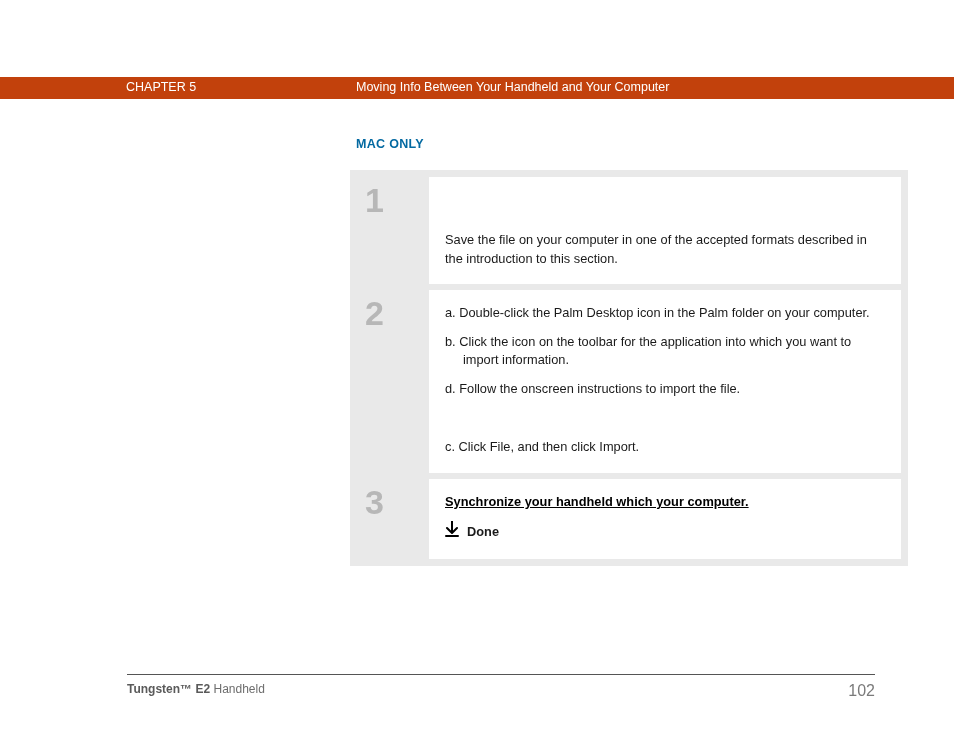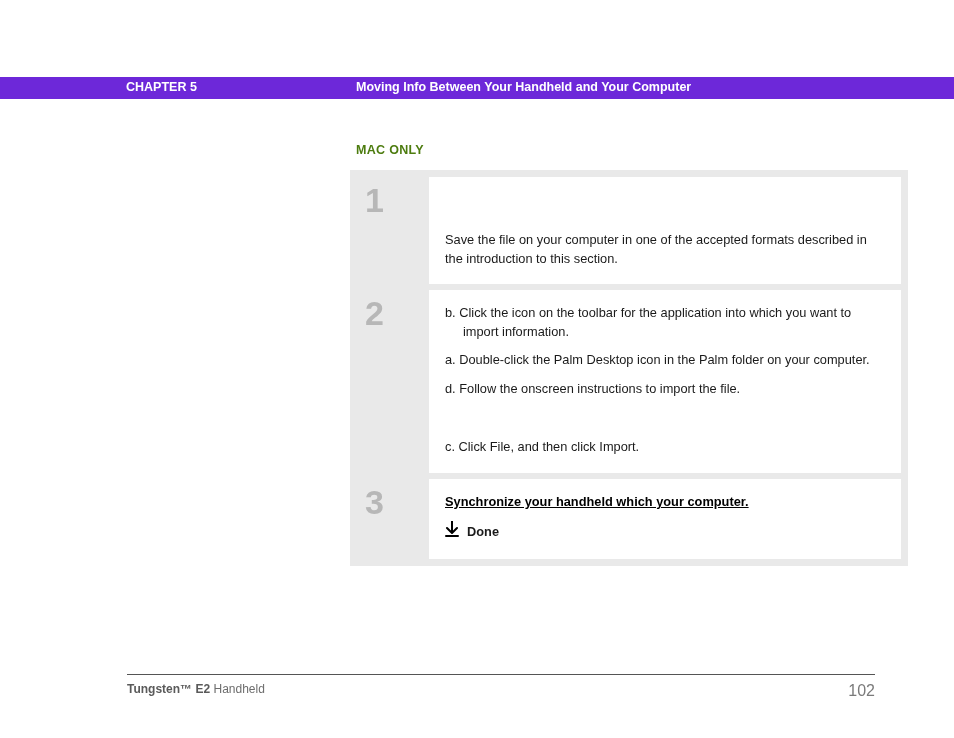--- a/index.html
+++ b/index.html
@@ -1,21 +1,21 @@
 <!DOCTYPE html>
 <html><head>
 <meta charset="utf-8">
 <style>
   * { box-sizing: border-box; margin: 0; padding: 0; }
   html, body { width: 954px; height: 738px; background: #fff; font-family: Arial, Helvetica, sans-serif; color: #1a1a1a; }
   .page { position: relative; width: 954px; height: 738px; }
-  .redbar { position: absolute; left: 0; top: 77px; width: 954px; height: 22px; background: #6d28d9; color: #fff; font-size: 12.5px; font-weight: 700; }
+  .redbar { position: absolute; left: 0; top: 77px; width: 954px; height: 22px; background: #c2410c; color: #fff; font-size: 12.5px; font-weight: 400; }
   .redbar .chapter { position: absolute; left: 126px; top: 3px; }
   .redbar .title   { position: absolute; left: 356px; top: 3px; }
-  .mac-only { position: absolute; left: 356px; top: 143px; color: #4d7c0f; font-weight: 700; font-size: 12.5px; letter-spacing: .3px; }
+  .mac-only { position: absolute; left: 356px; top: 137px; color: #0369a1; font-weight: 700; font-size: 12.5px; letter-spacing: .3px; }
   .card { position: absolute; left: 350px; top: 170px; width: 558px; background: #e9e9e9; padding: 7px; }
   .row { position: relative; margin-bottom: 6px; }
   .row:last-child { margin-bottom: 0; }
   .num-cell { position: absolute; left: 0; top: 0; width: 66px; padding: 6px 0 0 8px; font-size: 34px; font-weight: 800; color: #b7b7b7; font-family: Arial, Helvetica, sans-serif; line-height: 1; }
   .content-cell { margin-left: 72px; background: #fff; padding: 14px 16px 16px 16px; font-size: 12.8px; line-height: 1.45; color: #1a1a1a; }
   .content-cell p { margin: 0 0 10px 0; }
   .content-cell p:last-child { margin-bottom: 0; margin-top: 40px; }
   .content-cell .sub { padding-left: 18px; text-indent: -18px; margin-bottom: 10px; }
   .content-cell .sub.indent2 { padding-left: 18px; }
   .sync-link { font-weight: 700; text-decoration: underline; color: #000; }
@@ -43,22 +43,22 @@
     <div class="row">
       <div class="num-cell">1</div>
       <div class="content-cell">
         <p>Save the file on your computer in one of the accepted formats described in the introduction to this section.</p>
       </div>
     </div>
 
     <div class="row">
       <div class="num-cell">2</div>
       <div class="content-cell">
+        <p class="sub">a.  Double-click the Palm Desktop icon in the Palm folder on your computer.</p>
         <p class="sub indent2">b.  Click the icon on the toolbar for the application into which you want to import information.</p>
-        <p class="sub">a.  Double-click the Palm Desktop icon in the Palm folder on your computer.</p>
         <p class="sub">d.  Follow the onscreen instructions to import the file.</p>
         <p class="sub">c.  Click File, and then click Import.</p>
       </div>
     </div>
 
     <div class="row">
       <div class="num-cell">3</div>
       <div class="content-cell">
         <p>
           <a href="#" class="sync-link">Synchronize your handheld which your computer.</a>

